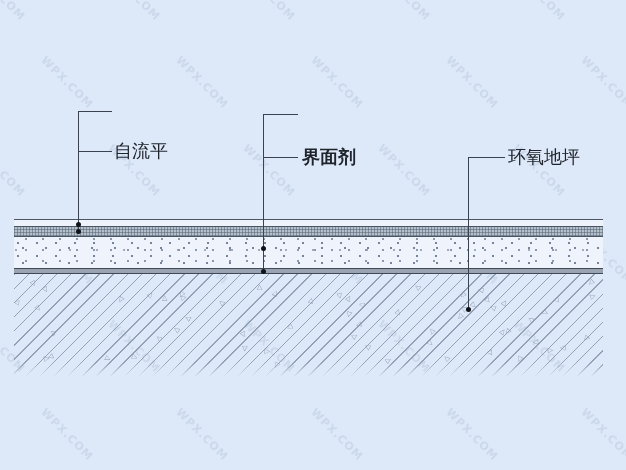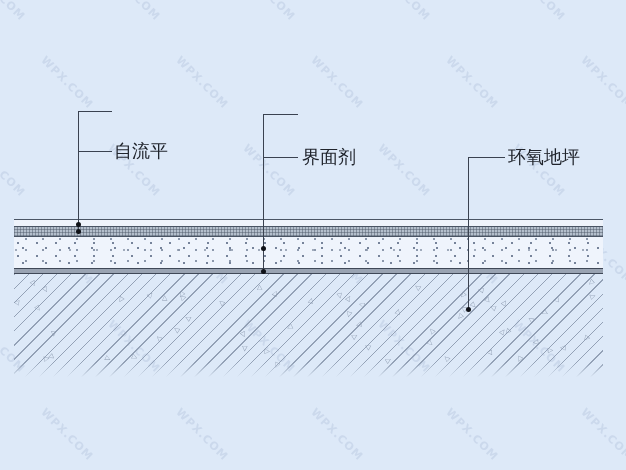--- a/index.html
+++ b/index.html
@@ -172,20 +172,20 @@
   <div class="leader-h" style="left:78px;  top:151px; width:34px;"></div>
   <div class="dot" style="left:76px; top:222px;"></div>
   <div class="dot" style="left:76px; top:229px;"></div>
   <div class="lbl" style="left:114px; top:142px;">自流平</div>
 
   <div class="leader-v" style="left:263px; top:114px; height:159px;"></div>
   <div class="leader-h" style="left:263px; top:114px; width:35px;"></div>
   <div class="leader-h" style="left:263px; top:157px; width:35px;"></div>
   <div class="dot" style="left:261px; top:246px;"></div>
   <div class="dot" style="left:261px; top:269px;"></div>
-  <div class="lbl" style="left:302px; top:148px;">界面剂</div>
+  <div class="lbl" style="left:302px; top:148px;font-weight:bold;">界面剂</div>
 
   <div class="leader-v" style="left:468px; top:157px; height:153px;"></div>
   <div class="leader-h" style="left:468px; top:157px; width:37px;"></div>
   <div class="dot" style="left:466px; top:307px;"></div>
   <div class="lbl" style="left:508px; top:148px;">环氧地坪</div>
 
 </div>
 
 </body></html>

